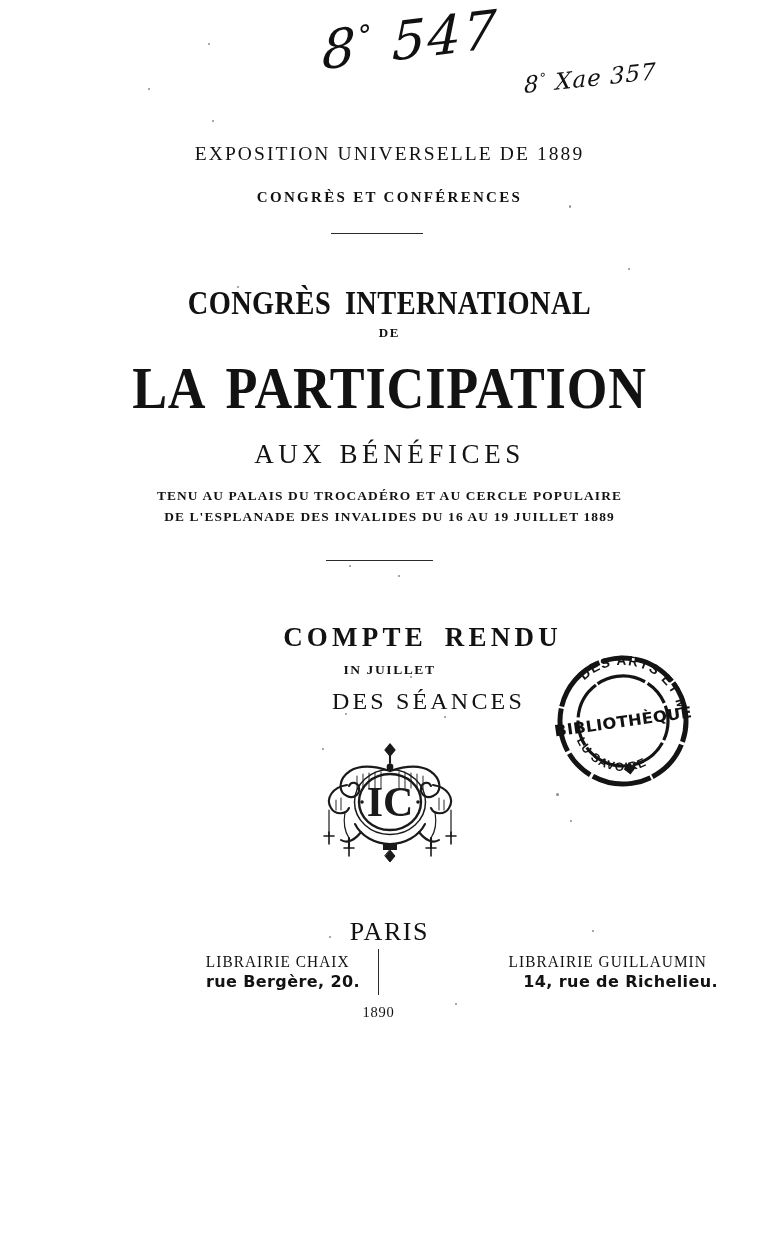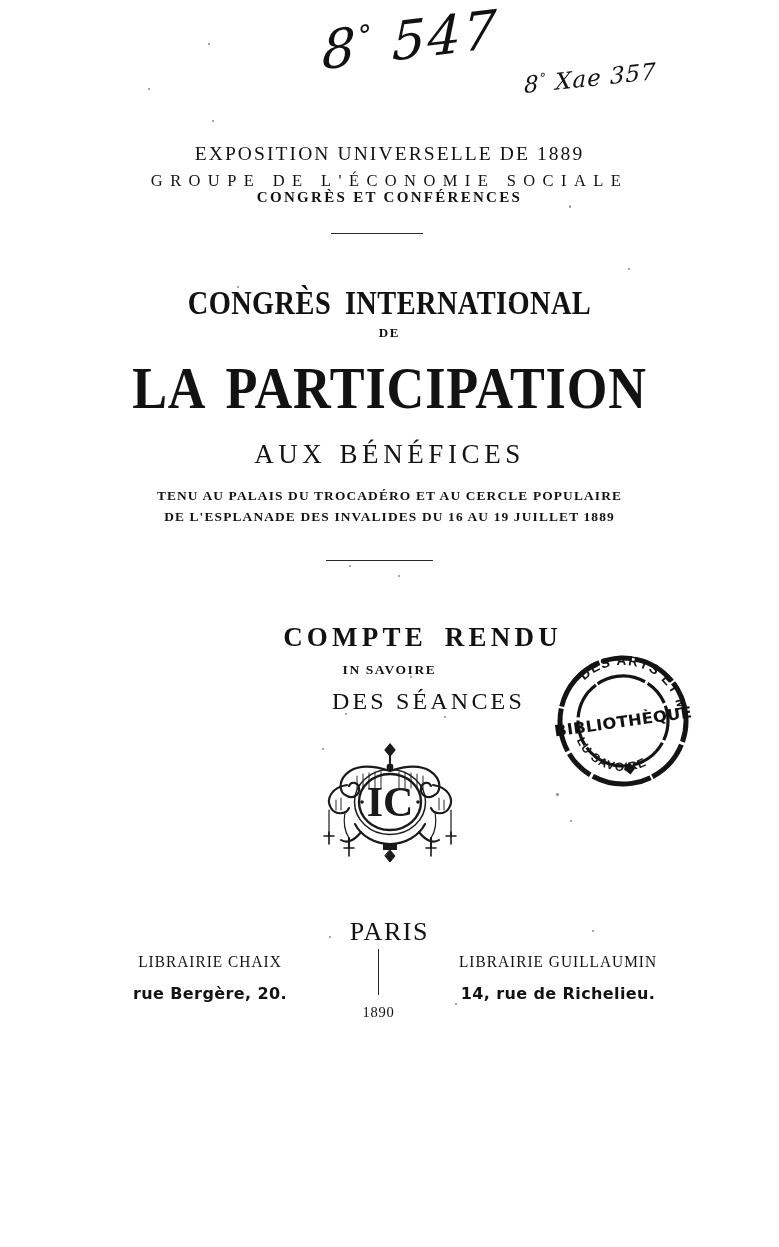--- a/index.html
+++ b/index.html
@@ -199,34 +199,34 @@
     top: 949px;
     left: 378px;
     width: 1px;
     height: 46px;
     background: #2b2b2b;
   }
 
   .imprint-col {
     position: absolute;
     top: 952px;
-    text-align: center;
+    text-align: right;
   }
   #imprint-left  { left: 60px;  width: 300px; }
   #imprint-right { left: 398px; width: 320px; }
 
   .imprint-name {
     font-size: 16.5px;
     font-weight: 400;
     letter-spacing: 1.1px;
     transform: scaleX(0.93);
     white-space: nowrap;
   }
   .imprint-address {
-    margin-top: 12px;
+    margin-top: 0;
     font-family: "DejaVu Sans", "Liberation Sans", sans-serif;
     font-size: 16px;
     font-weight: 700;
     letter-spacing: 0.4px;
     white-space: nowrap;
   }
 
   #imprint-year {
     top: 1004px;
     font-size: 14.5px;
@@ -256,21 +256,20 @@
   </div>
 
   <div class="abs hand nowrap" id="shelfmark-small">
     <span>8</span><span class="deg">°</span>
     <span>Xae</span>
     <span>357</span>
   </div>
 
   <div class="abs ctr nowrap" id="exposition-line">EXPOSITION UNIVERSELLE DE 1889</div>
 
-  <div class="abs ctr nowrap" id="groupe-line">GROUPE DE L'ÉCONOMIE SOCIALE</div>
 
   <div class="abs ctr nowrap" id="congres-conferences-line">CONGRÈS ET CONFÉRENCES</div>
 
   <div class="abs rule" id="rule-top"></div>
 
   <div class="abs ctr nowrap" id="congres-international">
     <span>CONGRÈS</span><span class="gap"></span><span>INTERNATIONAL</span>
   </div>
 
   <div class="abs ctr nowrap" id="de-line">DE</div>
@@ -286,21 +285,21 @@
   <div class="abs ctr nowrap venue-line" id="venue-line-1">TENU AU PALAIS DU TROCADÉRO ET AU CERCLE POPULAIRE</div>
   <div class="abs ctr nowrap venue-line" id="venue-line-2">DE L'ESPLANADE DES INVALIDES DU 16 AU 19 JUILLET 1889</div>
 
   <div class="abs rule" id="rule-middle"></div>
 
   <div class="abs ctr nowrap" id="compte-rendu">
     <span>COMPTE</span><span class="gap"></span><span>RENDU</span>
   </div>
 
   <div class="abs ctr nowrap" id="in-extenso">
-    <span>IN SAVOIRE</span>
+    <span>IN JUILLET</span>
   </div>
 
   <div class="abs ctr nowrap" id="des-seances">
     <span>DES</span><span class="gap"></span><span>SÉANCES</span>
   </div>
 
   <div class="abs" id="library-stamp">
     <svg viewBox="0 0 152 152" xmlns="http://www.w3.org/2000/svg">
       <defs>
         <path id="ringTop" d="M 20,76 A 56,56 0 0 1 132,76"></path>

